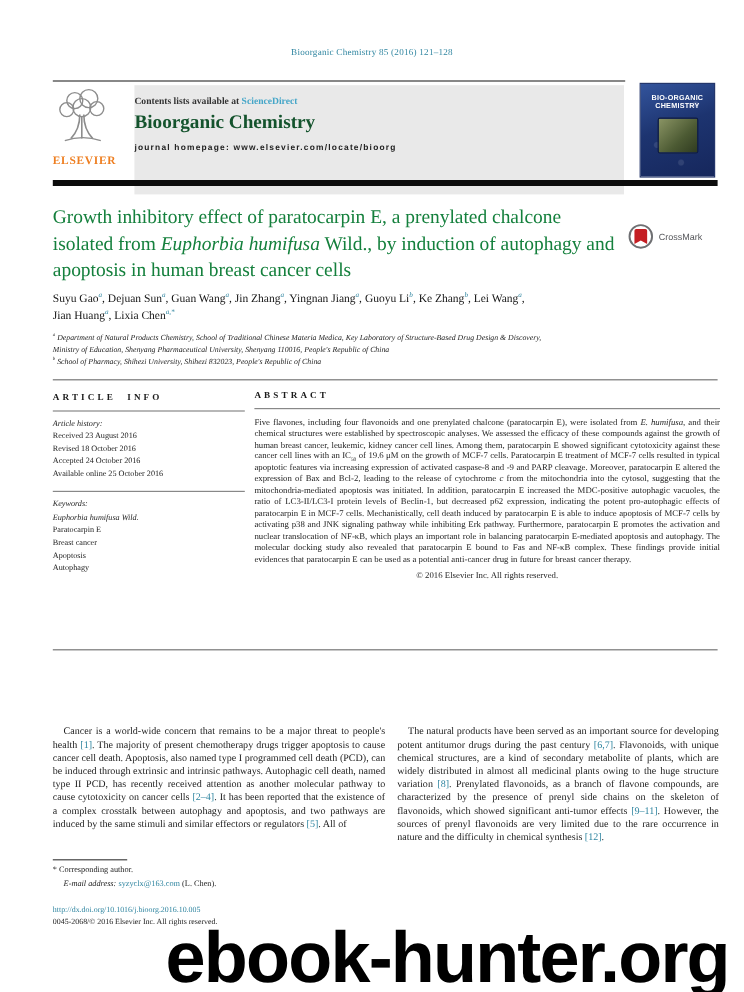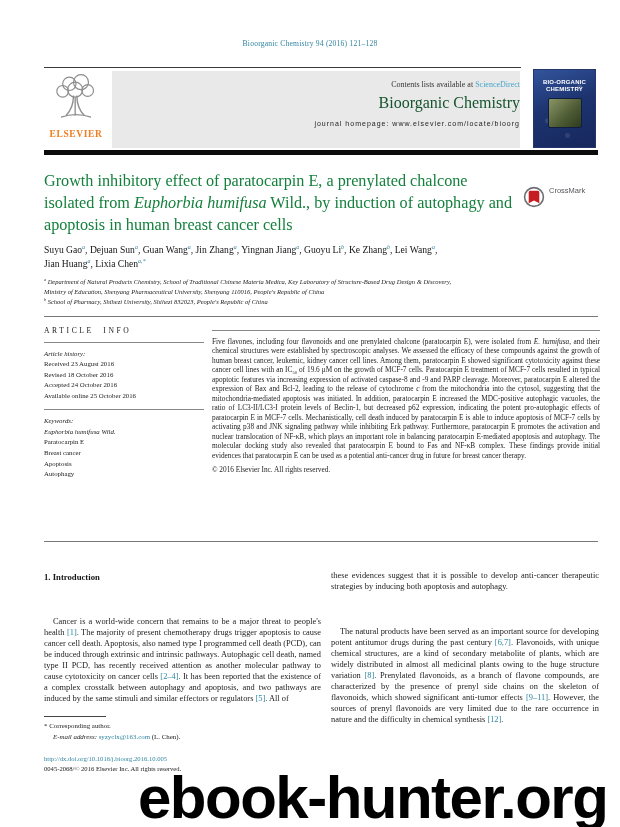--- a/index.html
+++ b/index.html
@@ -13,25 +13,25 @@
   *{box-sizing:border-box;}
   html,body{margin:0;padding:0;background:#ffffff;}
   .page{
     position:relative;width:620px;height:827px;background:#fff;overflow:hidden;
     font-family:"Liberation Serif",serif;color:#1d1d1d;margin:0 auto;
   }
   .citation{position:absolute;top:39px;left:0;right:0;text-align:center;
     font-size:7.6px;color:var(--link);letter-spacing:.2px;}
   .top-rule{position:absolute;top:67px;left:44px;width:477px;border-top:1.2px solid #3a3a3a;}
   
-  .elsevier{position:absolute;left:44px;top:72px;width:64px;height:76px;text-align:center;}
+  .elsevier{position:absolute;left:44px;top:72px;width:64px;height:76px;}
   .els-word{font-weight:bold;font-size:9.5px;color:var(--orange);letter-spacing:.6px;margin-top:1px;}
   
-  .banner{position:absolute;left:112px;top:71px;width:408px;height:77px;background:var(--banner);
-    text-align:right;padding-top:9px;}
+  .banner{position:absolute;left:112px;top:71px;width:408px;height:91px;background:var(--banner);
+    text-align:left;padding-top:9px;font-weight:bold;}
   .contents-line{font-size:8px;color:#333;}
   .sd{color:var(--sciencedirect);}
   .jtitle{font-size:16px;margin-top:5px;color:#14532d;}
   .homepage{font-size:7px;letter-spacing:1px;margin-top:8px;color:#222;
     font-family:"Liberation Sans",sans-serif;}
   
   .cover{position:absolute;left:533px;top:69px;width:63px;height:79px;overflow:hidden;
     background:
       radial-gradient(circle at 75% 22%, rgba(255,255,255,.14) 0 2px, transparent 3px),
       radial-gradient(circle at 22% 66%, rgba(255,255,255,.10) 0 2px, transparent 3px),
@@ -39,35 +39,35 @@
       linear-gradient(160deg,#33549c 0%,#1d3470 45%,#16275c 100%);
     border:1px solid #24366b;text-align:center;}
   .cover-title{margin-top:9px;font-family:"Liberation Sans",sans-serif;font-weight:bold;
     font-size:6px;line-height:1.2;color:#fff;letter-spacing:.2px;}
   .cover-art{width:34px;height:30px;margin:5px auto 0;border-radius:2px;border:1px solid #101d40;
     background:linear-gradient(135deg,#8a9464,#4c5a33 60%,#2f3b20);}
   .thick-bar{position:absolute;left:44px;top:150px;width:554px;height:4.5px;background:#0c0c0c;}
   
   .title{position:absolute;left:44px;top:170px;width:468px;margin:0;
     font-size:16.2px;line-height:1.37;font-weight:normal;color:#15803d;}
-  .crossmark{position:absolute;left:523px;top:186px;display:flex;gap:4px;}
+  .crossmark{position:absolute;left:523px;top:186px;display:flex;align-items:center;gap:4px;}
   .crossmark-label{font-size:7.5px;color:#55565a;font-family:"Liberation Sans",sans-serif;}
   .authors{position:absolute;left:44px;top:243px;width:535px;font-size:9.6px;line-height:1.42;color:#141414;}
   .affils{position:absolute;left:44px;top:277px;width:548px;font-style:italic;
     font-size:6.5px;line-height:1.5;color:#222;}
   .mid-rule{position:absolute;left:44px;top:316px;width:554px;border-top:1px solid #777;}
   
   .info-col{position:absolute;left:44px;top:325px;width:160px;font-size:6.8px;line-height:1.55;color:#222;}
   .abs-col{position:absolute;left:212px;top:325px;width:388px;font-size:7.3px;line-height:1.3;color:#1d1d1d;}
-  .col-header{font-size:7.6px;font-weight:normal;letter-spacing:2.6px;word-spacing:5px;color:#1a1a1a;}
+  .col-header{font-size:7.6px;font-weight:bold;letter-spacing:2.6px;word-spacing:5px;color:#1a1a1a;}
   .col-rule{border-top:1px solid #888;margin:5px 0 6px;}
   .ital{font-style:italic;}
   .kw-rule{border-top:1px solid #888;margin:8px 0 6px;}
   .abs-text{text-align:justify;}
-  .abs-copy{text-align:left;margin-top:5px;}
+  .abs-copy{text-align:center;margin-top:5px;}
   .abs-bottom-rule{position:absolute;left:44px;top:541px;width:554px;border-top:1px solid #777;}
   
   .body-left{position:absolute;left:44px;top:570px;width:277px;}
   .body-right{position:absolute;left:331px;top:570px;width:268px;}
   .h2{font-weight:bold;font-size:8.7px;margin:2px 0 13px;color:#161616;}
   .para{font-size:8.4px;line-height:1.31;margin:0 0 2px;text-align:justify;color:#1b1b1b;}
   .indent{text-indent:9px;margin-top:34px;}
   
   .footnote{position:absolute;left:44px;top:716px;width:277px;font-size:6.9px;line-height:1.55;color:#222;}
   .fn-rule{width:62px;border-top:1px solid #444;margin-bottom:4px;}
@@ -84,21 +84,21 @@
   sup{font-size:62%;line-height:0;vertical-align:super;}
   sub{font-size:62%;line-height:0;vertical-align:sub;}
   sup.s-supl{color:var(--link);font-style:italic;}
   sup.s-sup{font-style:italic;}
 </style>
 </head>
 <body>
 
 <div class="page">
 
-  <div class="citation">Bioorganic Chemistry 94 (2016) 121–128</div>
+  <div class="citation">Bioorganic Chemistry 85 (2016) 121–128</div>
   <div class="top-rule"></div>
 
   <div class="elsevier">
     <svg width="50" height="52" viewBox="0 0 60 60">
       <g fill="none" stroke="#8d8d8d" stroke-width="1.4">
         <circle cx="22" cy="13" r="8"></circle>
         <circle cx="36" cy="11" r="9"></circle>
         <circle cx="14" cy="22" r="7"></circle>
         <circle cx="44" cy="21" r="7"></circle>
         <circle cx="29" cy="20" r="9"></circle>
@@ -157,34 +157,33 @@
     <div class="kw-rule"></div>
     <div class="ital">Keywords:</div>
     <div class="ital">Euphorbia humifusa Wild.</div>
     <div>Paratocarpin E</div>
     <div>Breast cancer</div>
     <div>Apoptosis</div>
     <div>Autophagy</div>
   </div>
 
   <div class="abs-col">
+    <div class="col-header">ABSTRACT</div>
     <div class="col-rule"></div>
     <div class="abs-text"><span>Five flavones, including four flavonoids and one prenylated chalcone (paratocarpin E), were isolated from </span><span class="s-i">E. humifusa</span><span>, and their chemical structures were established by spectroscopic analyses. We assessed the efficacy of these compounds against the growth of human breast cancer, leukemic, kidney cancer cell lines. Among them, paratocarpin E showed significant cytotoxicity against these cancer cell lines with an IC</span><sub class="s-sub">50</sub><span> of 19.6 μM on the growth of MCF-7 cells. Paratocarpin E treatment of MCF-7 cells resulted in typical apoptotic features via increasing expression of activated caspase-8 and -9 and PARP cleavage. Moreover, paratocarpin E altered the expression of Bax and Bcl-2, leading to the release of cytochrome </span><span class="s-i">c</span><span> from the mitochondria into the cytosol, suggesting that the mitochondria-mediated apoptosis was initiated. In addition, paratocarpin E increased the MDC-positive autophagic vacuoles, the ratio of LC3-II/LC3-I protein levels of Beclin-1, but decreased p62 expression, indicating the potent pro-autophagic effects of paratocarpin E in MCF-7 cells. Mechanistically, cell death induced by paratocarpin E is able to induce apoptosis of MCF-7 cells by activating p38 and JNK signaling pathway while inhibiting Erk pathway. Furthermore, paratocarpin E promotes the activation and nuclear translocation of NF-κB, which plays an important role in balancing paratocarpin E-mediated apoptosis and autophagy. The molecular docking study also revealed that paratocarpin E bound to Fas and NF-κB complex. These findings provide initial evidences that paratocarpin E can be used as a potential anti-cancer drug in future for breast cancer therapy.</span></div>
     <div class="abs-copy">© 2016 Elsevier Inc. All rights reserved.</div>
   </div>
 
   <div class="abs-bottom-rule"></div>
 
   <div class="body-left">
-    <div class="h2">1. Introduction</div>
     <p class="para indent"><span>Cancer is a world-wide concern that remains to be a major threat to people's health </span><span class="s-ref">[1]</span><span>. The majority of present chemotherapy drugs trigger apoptosis to cause cancer cell death. Apoptosis, also named type I programmed cell death (PCD), can be induced through extrinsic and intrinsic pathways. Autophagic cell death, named type II PCD, has recently received attention as another molecular pathway to cause cytotoxicity on cancer cells </span><span class="s-ref">[2–4]</span><span>. It has been reported that the existence of a complex crosstalk between autophagy and apoptosis, and two pathways are induced by the same stimuli and similar effectors or regulators </span><span class="s-ref">[5]</span><span>. All of</span></p>
   </div>
 
   <div class="body-right">
-    <p class="para"><span>these evidences suggest that it is possible to develop anti-cancer therapeutic strategies by inducing both apoptosis and autophagy.</span></p>
     <p class="para indent"><span>The natural products have been served as an important source for developing potent antitumor drugs during the past century </span><span class="s-ref">[6,7]</span><span>. Flavonoids, with unique chemical structures, are a kind of secondary metabolite of plants, which are widely distributed in almost all medicinal plants owing to the huge structure variation </span><span class="s-ref">[8]</span><span>. Prenylated flavonoids, as a branch of flavone compounds, are characterized by the presence of prenyl side chains on the skeleton of flavonoids, which showed significant anti-tumor effects </span><span class="s-ref">[9–11]</span><span>. However, the sources of prenyl flavonoids are very limited due to the rare occurrence in nature and the difficulty in chemical synthesis </span><span class="s-ref">[12]</span><span>.</span></p>
   </div>
 
   <div class="footnote">
     <div class="fn-rule"></div>
     <div>* Corresponding author.</div>
     <div class="fn-email"><span class="s-i">E-mail address: </span><span class="s-link">syzyclx@163.com</span><span> (L. Chen).</span></div>
   </div>
 
   <div class="doiblock">

